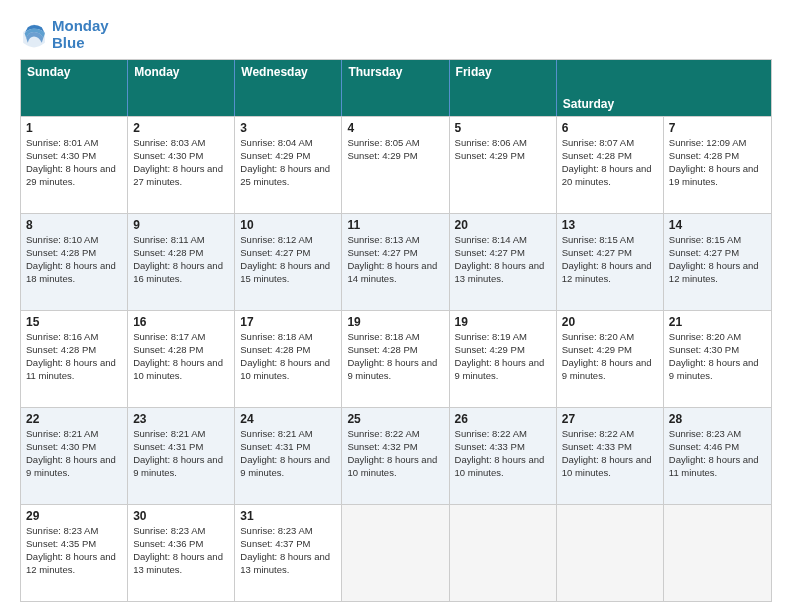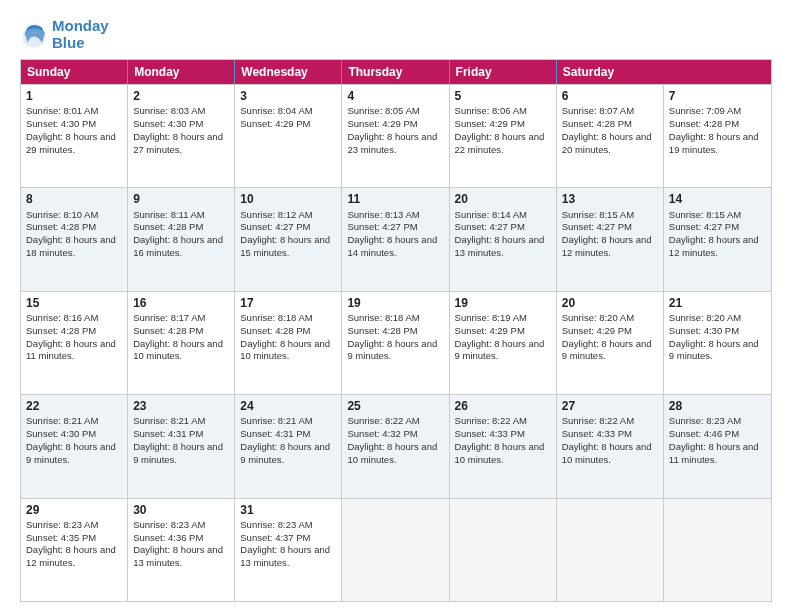--- a/index.html
+++ b/index.html
@@ -57,31 +57,31 @@
     }
     .calendar {
       flex: 1;
       display: flex;
       flex-direction: column;
       border: 1px solid #ccc;
     }
     .cal-header-row {
       display: grid;
       grid-template-columns: repeat(7, 1fr);
-      background: #be185d;
+      background: #0f766e;
     }
     .cal-header-cell {
       color: #fff;
       font-weight: bold;
       font-size: 12px;
       padding: 5px 6px;
       border-right: 1px solid #5590cc;
       text-align: left;
     }
-    .cal-header-cell:last-child { border-right: none; }
+    .cal-header-cell:last-child { border-right: none; margin-top: 32px; }
     .cal-body {
       flex: 1;
       display: flex;
       flex-direction: column;
     }
     .cal-row {
       display: grid;
       grid-template-columns: repeat(7, 1fr);
       flex: 1;
       border-top: 1px solid #ccc;
@@ -138,25 +138,25 @@
         <div class="cal-header-cell">Monday</div>
         <div class="cal-header-cell">Wednesday</div>
         <div class="cal-header-cell">Thursday</div>
         <div class="cal-header-cell">Friday</div>
         <div class="cal-header-cell">Saturday</div>
       </div>
     <div class="cal-body">
     <div class="cal-row">
           <div class="cal-cell"><span class="day-num">1</span><span>Sunrise: 8:01 AM</span><br><span>Sunset: 4:30 PM</span><br><span>Daylight: 8 hours and 29 minutes.</span></div>
           <div class="cal-cell"><span class="day-num">2</span><span>Sunrise: 8:03 AM</span><br><span>Sunset: 4:30 PM</span><br><span>Daylight: 8 hours and 27 minutes.</span></div>
-          <div class="cal-cell"><span class="day-num">3</span><span>Sunrise: 8:04 AM</span><br><span>Sunset: 4:29 PM</span><br></div>
-          <div class="cal-cell"><span class="day-num">4</span><span>Sunrise: 8:05 AM</span><br><span>Sunset: 4:29 PM</span><br><span>Daylight: 8 hours and 23 minutes.</span></div>
-          <div class="cal-cell"><span class="day-num">5</span><span>Sunrise: 8:06 AM</span><br><span>Sunset: 4:29 PM</span><br><span>Daylight: 8 hours and 22 minutes.</span></div>
+          <div class="cal-cell"><span class="day-num">3</span><span>Sunrise: 8:04 AM</span><br><span>Sunset: 4:29 PM</span><br><span>Daylight: 8 hours and 25 minutes.</span></div>
+          <div class="cal-cell"><span class="day-num">4</span><span>Sunrise: 8:05 AM</span><br><span>Sunset: 4:29 PM</span><br></div>
+          <div class="cal-cell"><span class="day-num">5</span><span>Sunrise: 8:06 AM</span><br><span>Sunset: 4:29 PM</span><br></div>
           <div class="cal-cell"><span class="day-num">6</span><span>Sunrise: 8:07 AM</span><br><span>Sunset: 4:28 PM</span><br><span>Daylight: 8 hours and 20 minutes.</span></div>
-          <div class="cal-cell"><span class="day-num">7</span><span>Sunrise: 7:09 AM</span><br><span>Sunset: 4:28 PM</span><br><span>Daylight: 8 hours and 19 minutes.</span></div>
+          <div class="cal-cell"><span class="day-num">7</span><span>Sunrise: 12:09 AM</span><br><span>Sunset: 4:28 PM</span><br><span>Daylight: 8 hours and 19 minutes.</span></div>
         </div>
         <div class="cal-row">
           <div class="cal-cell alt-row"><span class="day-num">8</span><span>Sunrise: 8:10 AM</span><br><span>Sunset: 4:28 PM</span><br><span>Daylight: 8 hours and 18 minutes.</span></div>
           <div class="cal-cell alt-row"><span class="day-num">9</span><span>Sunrise: 8:11 AM</span><br><span>Sunset: 4:28 PM</span><br><span>Daylight: 8 hours and 16 minutes.</span></div>
           <div class="cal-cell alt-row"><span class="day-num">10</span><span>Sunrise: 8:12 AM</span><br><span>Sunset: 4:27 PM</span><br><span>Daylight: 8 hours and 15 minutes.</span></div>
           <div class="cal-cell alt-row"><span class="day-num">11</span><span>Sunrise: 8:13 AM</span><br><span>Sunset: 4:27 PM</span><br><span>Daylight: 8 hours and 14 minutes.</span></div>
           <div class="cal-cell alt-row"><span class="day-num">20</span><span>Sunrise: 8:14 AM</span><br><span>Sunset: 4:27 PM</span><br><span>Daylight: 8 hours and 13 minutes.</span></div>
           <div class="cal-cell alt-row"><span class="day-num">13</span><span>Sunrise: 8:15 AM</span><br><span>Sunset: 4:27 PM</span><br><span>Daylight: 8 hours and 12 minutes.</span></div>
           <div class="cal-cell alt-row"><span class="day-num">14</span><span>Sunrise: 8:15 AM</span><br><span>Sunset: 4:27 PM</span><br><span>Daylight: 8 hours and 12 minutes.</span></div>
         </div>

